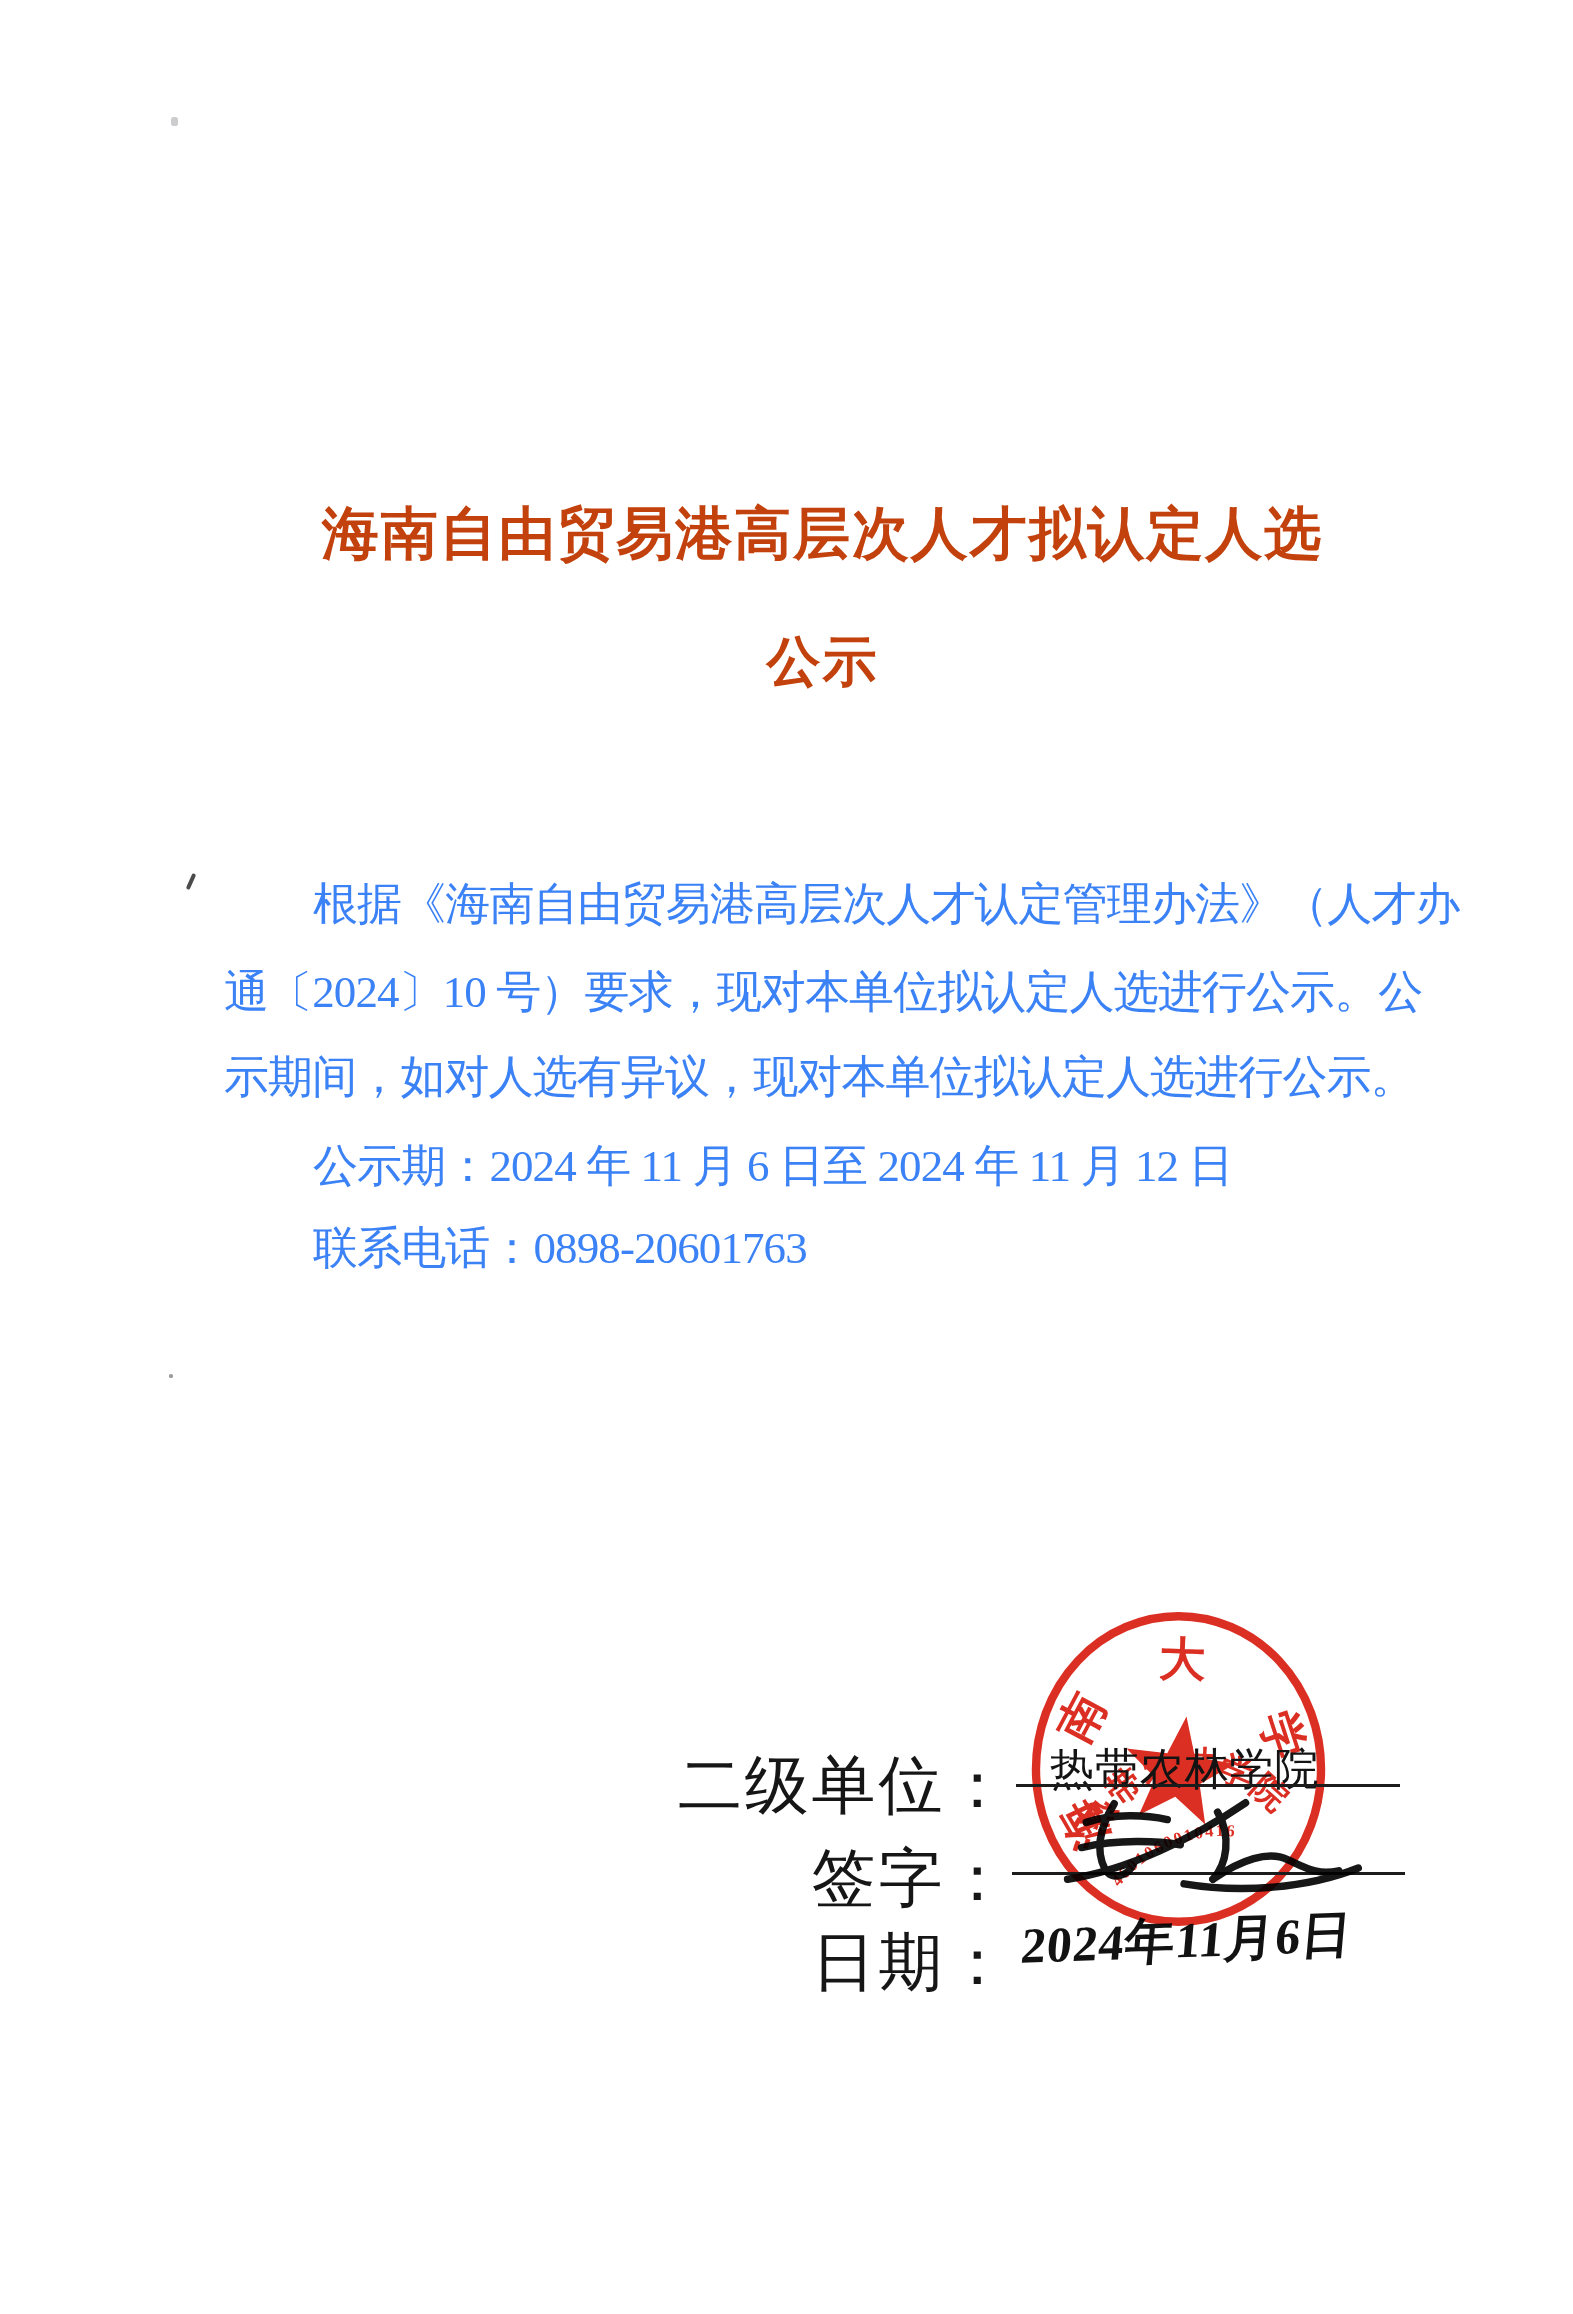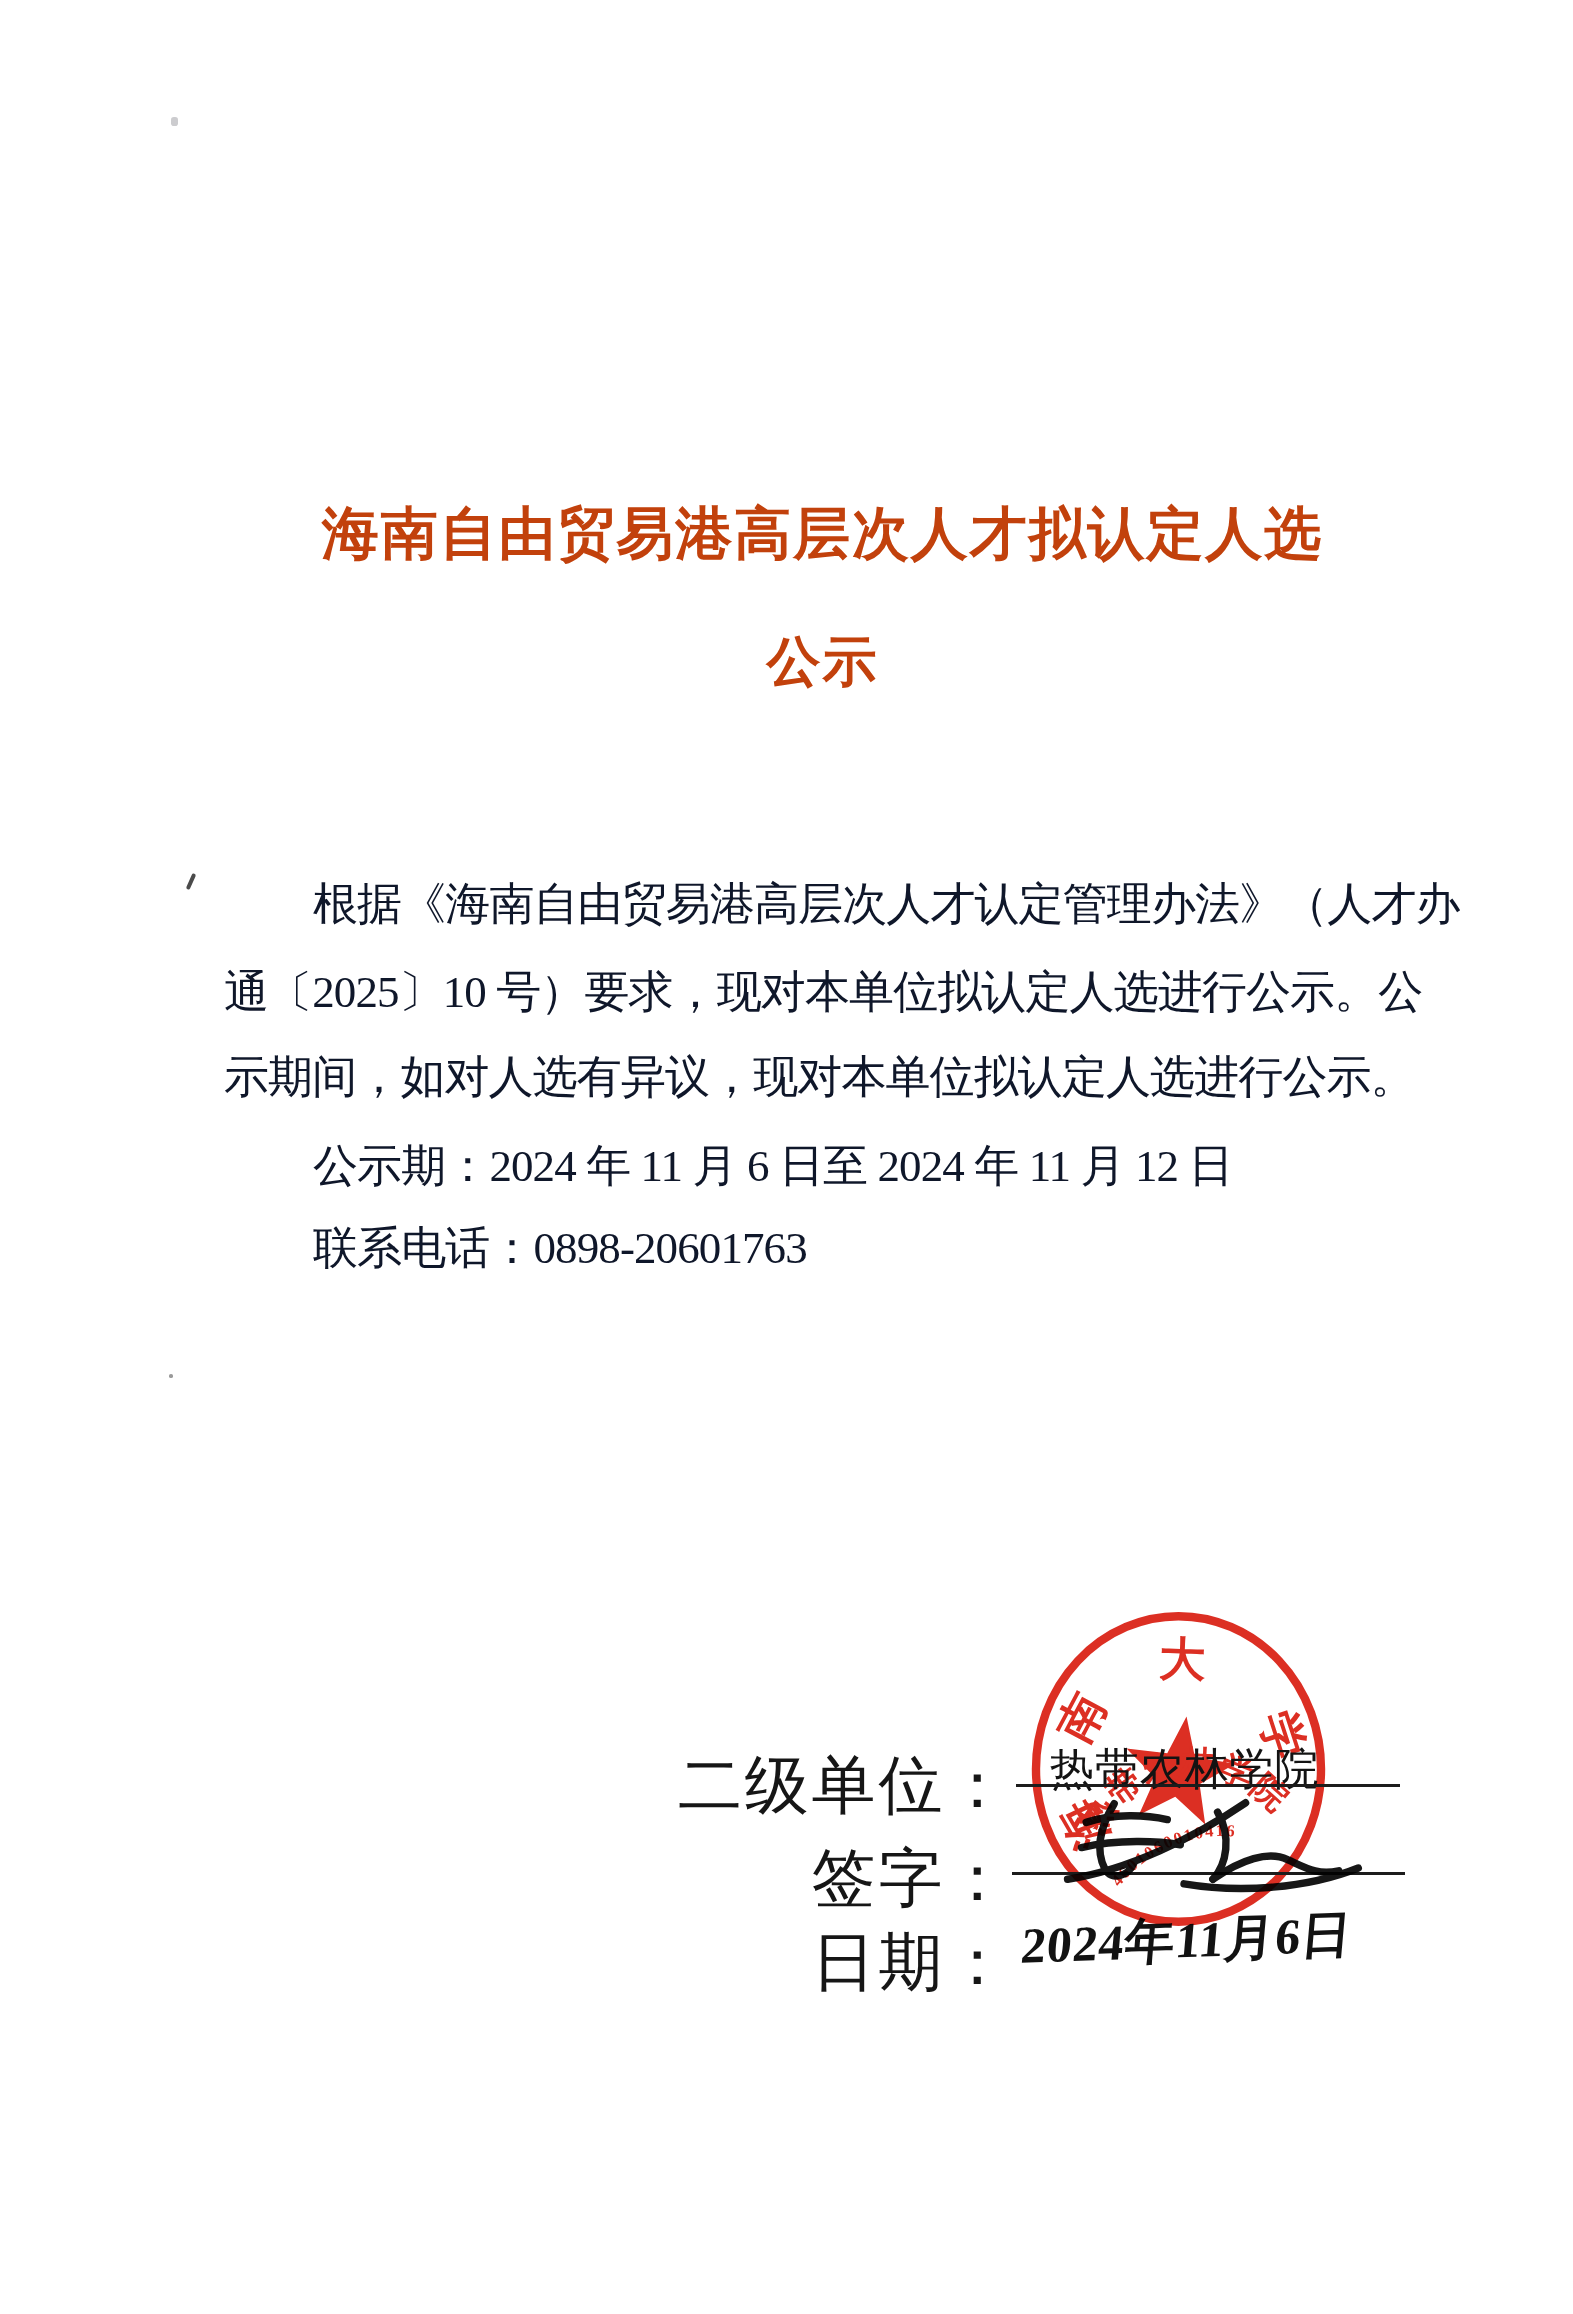--- a/index.html
+++ b/index.html
@@ -8,21 +8,21 @@
     background:#ffffff; margin:0 auto; overflow:hidden;
     font-family:"Liberation Serif", serif; color:#141414;
   }
   .abs { position:absolute; white-space:nowrap; }
   .doc-title {
     left:60px; width:1525px; text-align:center;
     font-weight:900; color:#c2410c; letter-spacing:1.9px;
   }
   .title-1 { top:496px; font-size:57px; }
   .title-2 { top:626px; font-size:54px; }
-  .body-line { font-size:45px; letter-spacing:-0.9px; color:#0f172a; }
+  .body-line { font-size:45px; letter-spacing:-0.9px; color:#3b82f6; }
   .sig-label { font-size:64px; letter-spacing:2.8px; text-align:right; right:562px; color:#161616; }
   .sig-value { font-size:44px; letter-spacing:0.9px; color:#131313; }
   .formline { position:absolute; height:2.8px; background:#1c1c1c; }
   .seal-svg { position:absolute; left:1020px; top:1606px; width:317px; height:326px;
               mix-blend-mode:multiply; opacity:.95; }
   .scrawl-svg { position:absolute; left:1007px; top:1771px; width:410px; height:140px;
               mix-blend-mode:multiply; }
   .hand-date {
     left:1021px; top:1907px; font-size:50px; font-weight:600; letter-spacing:0.9px;
     color:#121212; transform:rotate(-2deg) skewX(-7deg); mix-blend-mode:multiply;
@@ -43,21 +43,21 @@
 <div class="page">
 
   <div class="speck"></div>
   <div class="stray-mark"></div>
   <div class="dot-mark"></div>
 
   <div class="abs doc-title title-1">海南自由贸易港高层次人才拟认定人选</div>
   <div class="abs doc-title title-2">公示</div>
 
   <div class="abs body-line" style="left:313px; top:874px;">根据《海南自由贸易港高层次人才认定管理办法》（人才办</div>
-  <div class="abs body-line" style="left:224px; top:962px;">通〔2025〕10 号）要求，现对本单位拟认定人选进行公示。公</div>
+  <div class="abs body-line" style="left:224px; top:962px;">通〔2024〕10 号）要求，现对本单位拟认定人选进行公示。公</div>
   <div class="abs body-line" style="left:224px; top:1047px;">示期间，如对人选有异议，现对本单位拟认定人选进行公示。</div>
   <div class="abs body-line" style="left:313px; top:1136px;">公示期：2024 年 11 月 6 日至 2024 年 11 月 12 日</div>
   <div class="abs body-line" style="left:313px; top:1218px;">联系电话：0898-20601763</div>
 
 
   <svg class="seal-svg" viewBox="0 0 340 350">
     <g fill="#da2317" stroke="none">
       <ellipse cx="170" cy="175" rx="153" ry="164" fill="none" stroke="#da2317" stroke-width="9"></ellipse>
       <polygon points="170,118 185,160 229,161 194,188 206,230 170,205 134,230 146,188 111,161 155,160" transform="rotate(8 170 180)"></polygon>
       <text class="seal-ring-char" x="170" y="74" text-anchor="middle" transform="rotate(-120 170 175)">海</text>

